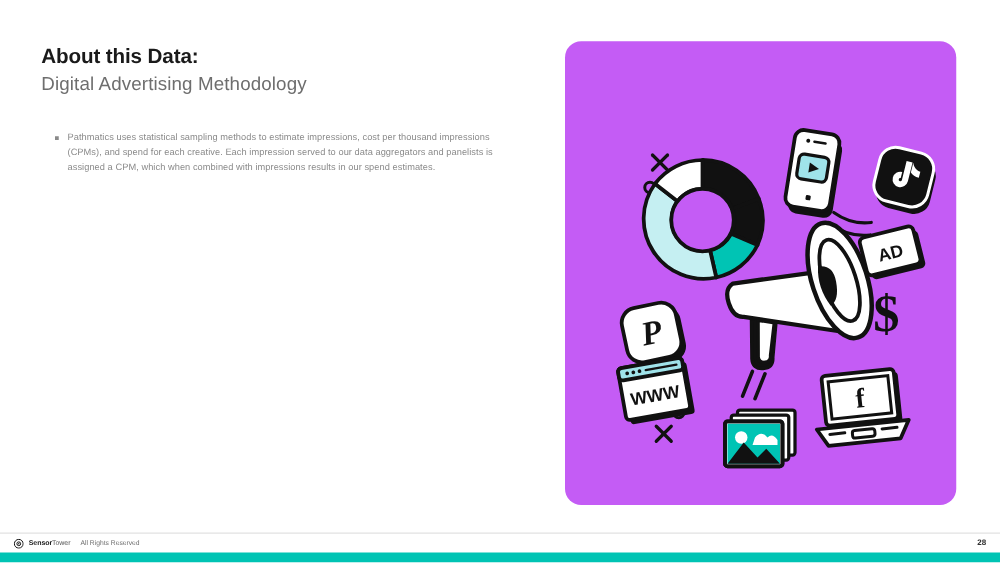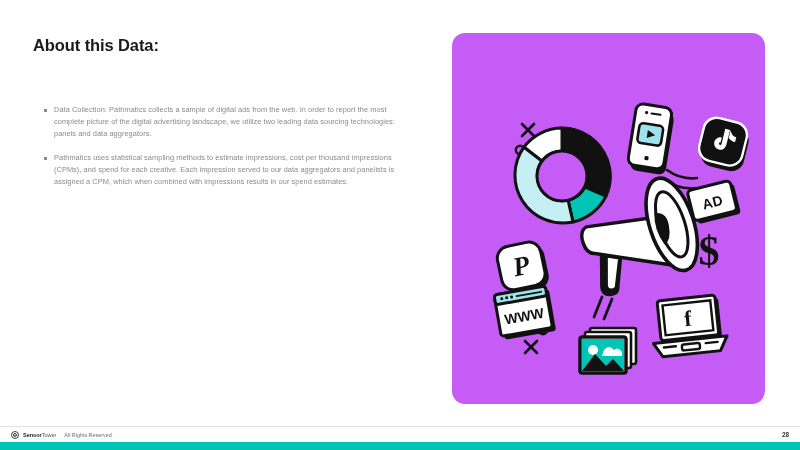--- a/index.html
+++ b/index.html
@@ -148,23 +148,23 @@
     color: #333333;
   }
 </style>
 </head>
 <body>
 
 <div class="slide">
 
   <div class="content">
     <h1 class="title">About this Data:</h1>
+    <h2 class="subtitle">Digital Advertising Methodology</h2>
 
     <ul class="bullets">
-      <li class="bullet">Data Collection: Pathmatics collects a sample of digital ads from the web. In order to report the most complete picture of the digital advertising landscape, we utilize two leading data sourcing technologies: panels and data aggregators.</li>
       <li class="bullet">Pathmatics uses statistical sampling methods to estimate impressions, cost per thousand impressions (CPMs), and spend for each creative. Each impression served to our data aggregators and panelists is assigned a CPM, which when combined with impressions results in our spend estimates.</li>
     </ul>
   </div>
 
   <div class="art-panel">
     <svg width="313" height="371" viewBox="0 0 313 371" xmlns="http://www.w3.org/2000/svg">
 
       <g stroke="#111" stroke-width="2.6" stroke-linecap="round">
         <line x1="70" y1="91" x2="82" y2="103"></line>
         <line x1="82" y1="91" x2="70" y2="103"></line>

